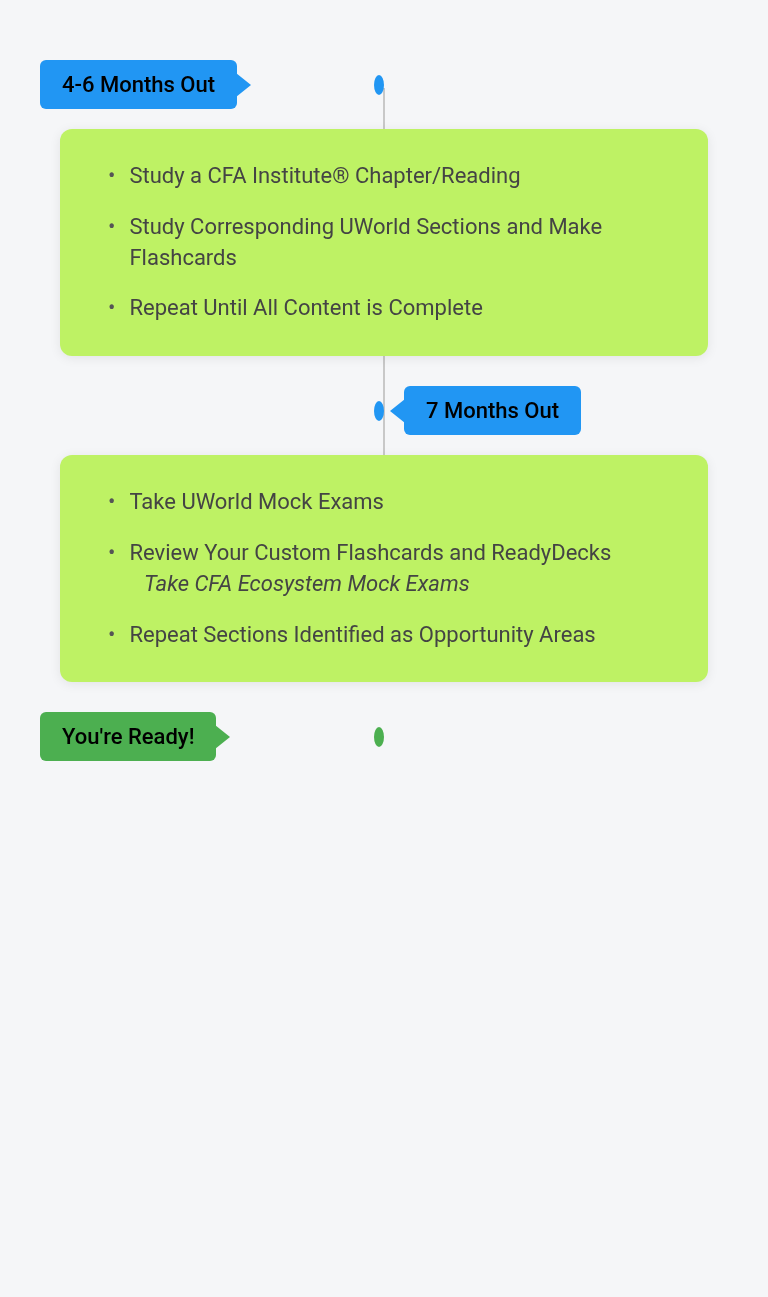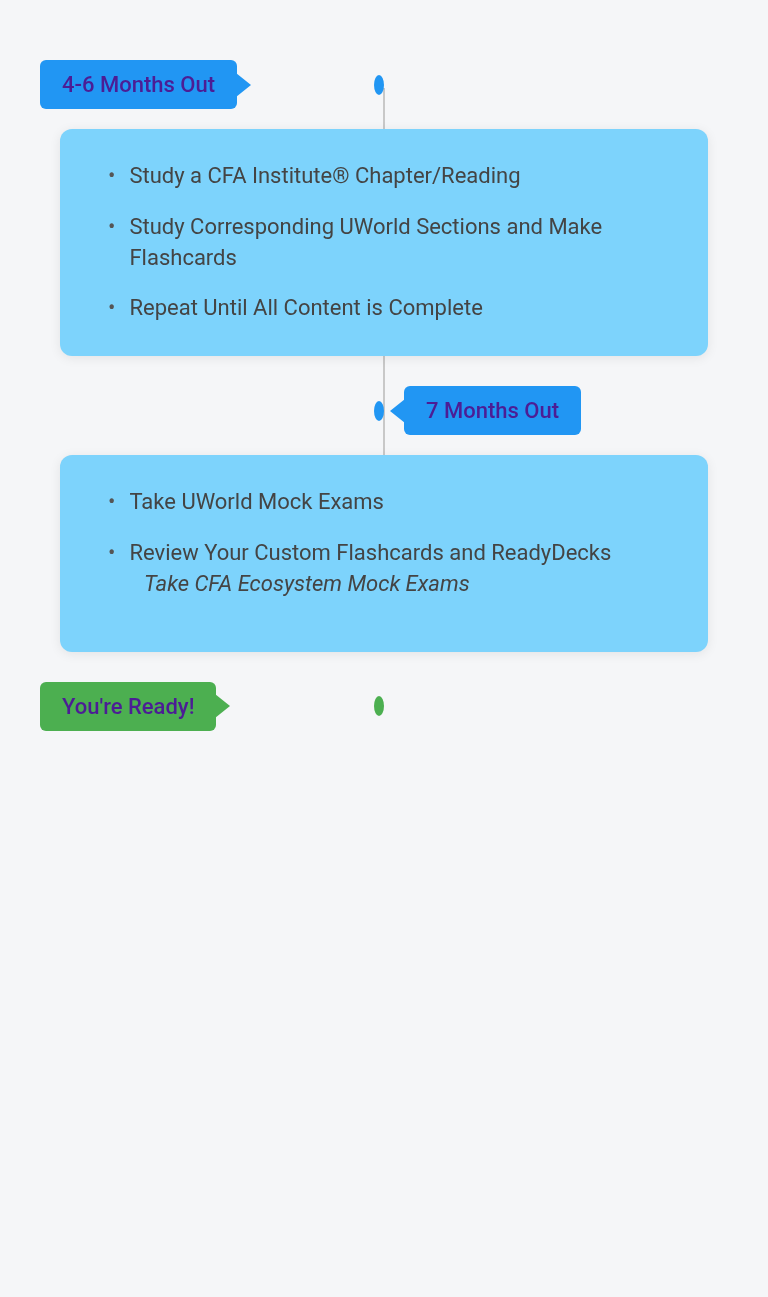--- a/index.html
+++ b/index.html
@@ -22,21 +22,21 @@
       width: 100%;
       max-width: 768px;
       position: relative;
       padding: 20px 40px;
     }
 
     
     .milestone-label {
       border-radius: 6px;
       padding: 12px 22px;
-      color: #4c1d95;
+      color: #000000;
       font-size: 22px;
       font-weight: 500;
       position: relative;
       display: flex;
       align-items: center;
     }
 
     .milestone-label.blue {
       background: #2196f3;
     }
@@ -76,21 +76,21 @@
       left: -14px;
       top: 50%;
       transform: translateY(-50%);
       border-right: 15px solid #2196f3;
       border-top: 12px solid transparent;
       border-bottom: 12px solid transparent;
     }
 
     
     .content-card {
-      background: #7dd3fc;
+      background: #bef264;
       border-radius: 12px;
       padding: 32px 48px;
       box-shadow: 0 2px 12px rgba(0,0,0,0.08);
       margin: 0 0 30px 0;
       position: relative;
       z-index: 1;
     }
 
     .content-card ul {
       list-style: none;
@@ -243,20 +243,25 @@
           <li>
             <span>Take UWorld Mock Exams</span>
           </li>
           <li>
             <span>Review Your Custom Flashcards and ReadyDecks</span>
           </li>
         </ul>
         <div class="no-bullet">
           <span>Take CFA Ecosystem Mock Exams</span>
         </div>
+        <ul>
+          <li>
+            <span>Repeat Sections Identified as Opportunity Areas</span>
+          </li>
+        </ul>
       </div>
     </div>
 
     <div class="row" style="margin-bottom: 20px; text-align: right;">
       <div class="half-left">
         <div class="milestone-label green left-label">You're Ready!</div>
       </div>
       <div class="dot-center">
         <div class="dot green"></div>
       </div>

